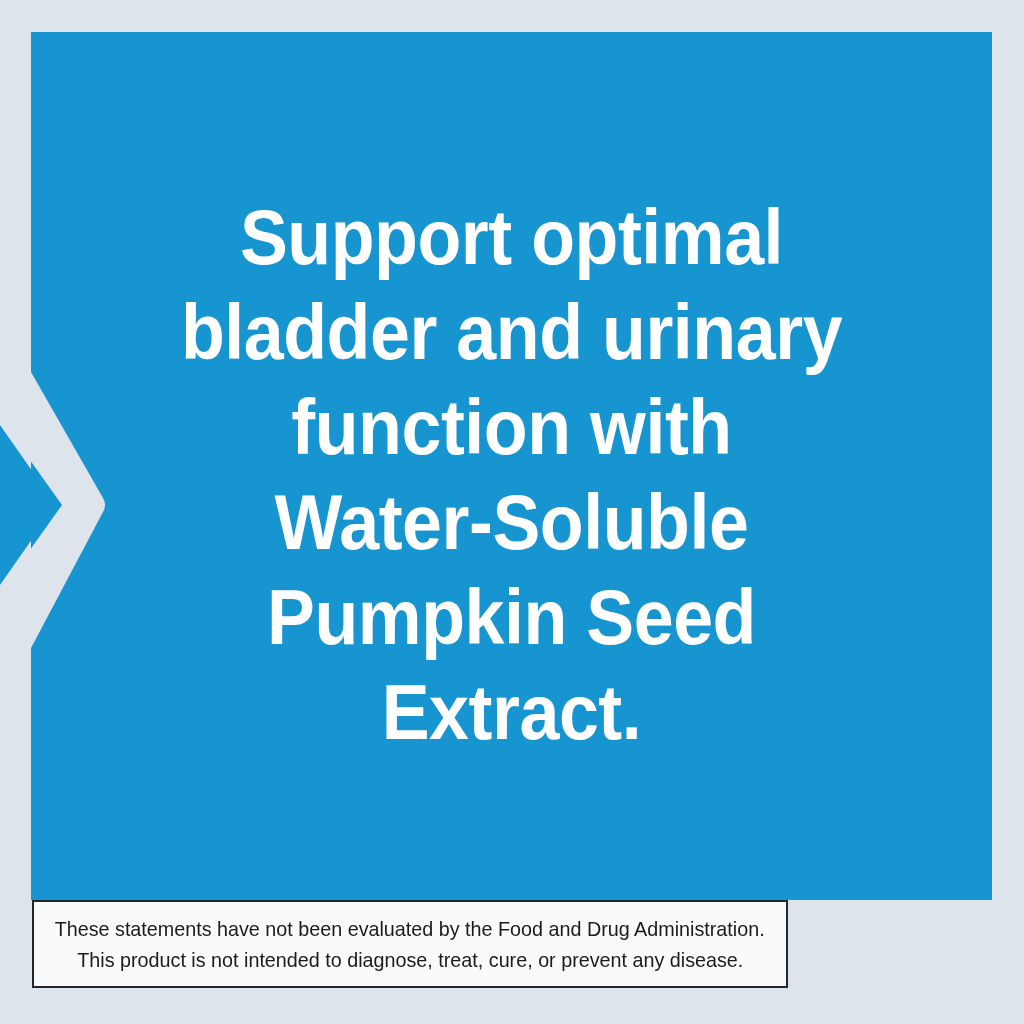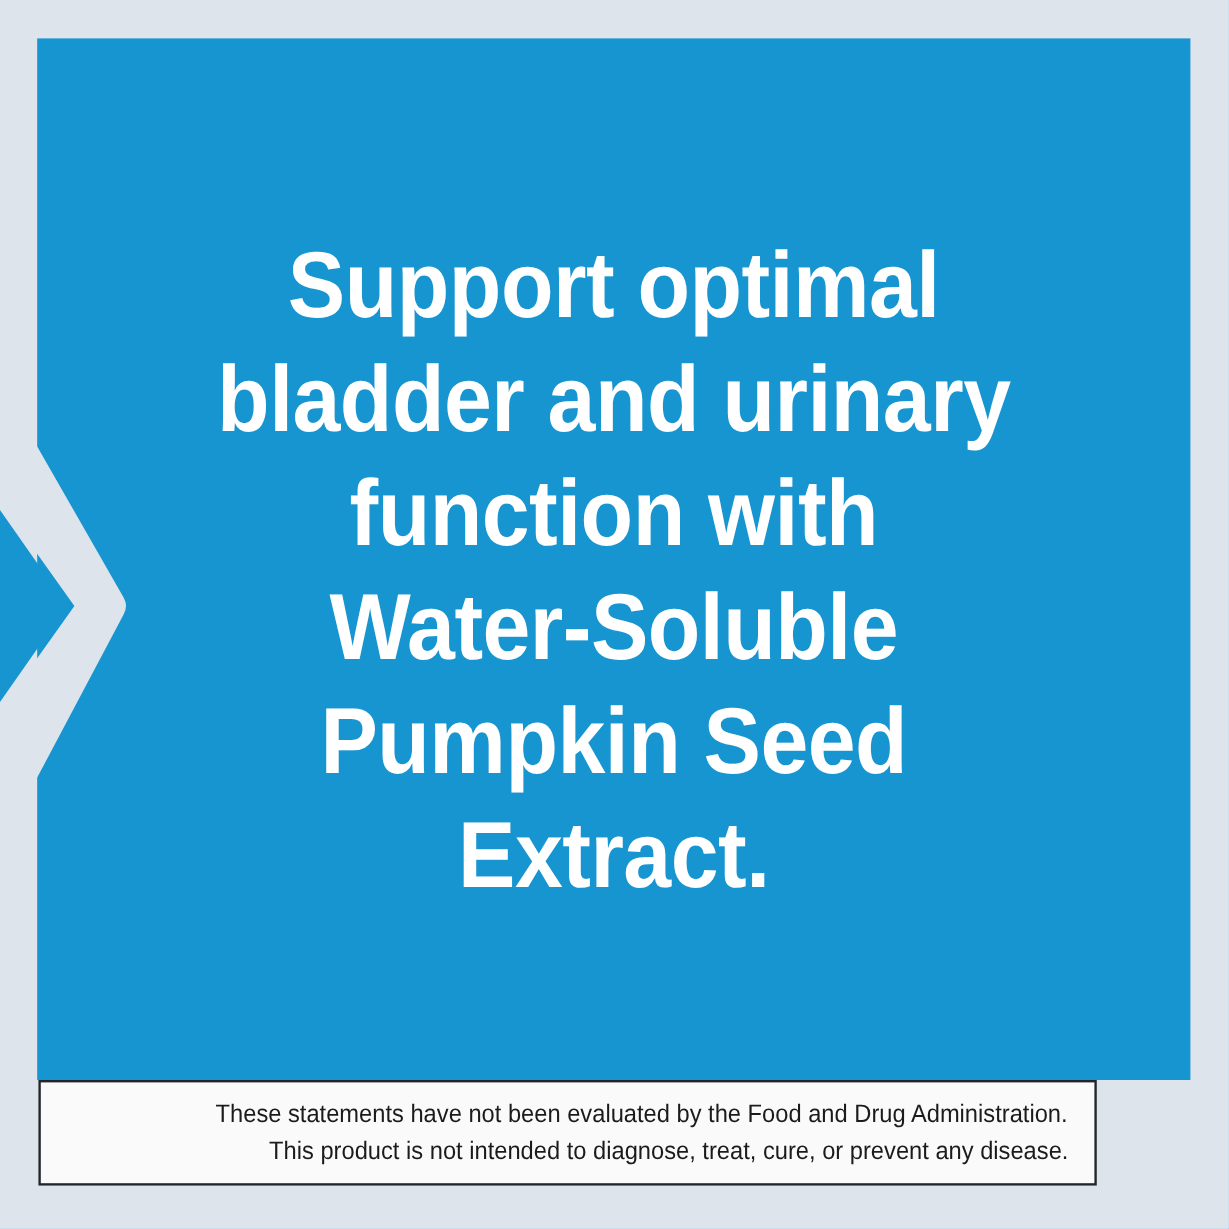--- a/index.html
+++ b/index.html
@@ -61,28 +61,28 @@
   #headline .hl-line {
     display: block;
     white-space: nowrap;
   }
 
   
   #disclaimer-box {
     position: absolute;
     left: 32px;
     top: 900px;
-    width: 882px;
+    width: 756px;
     height: 88px;
     background: #fafafa;
     border: 2px solid #22262b;
     box-sizing: border-box;
     display: flex;
     flex-direction: column;
-    align-items: flex-end;
+    align-items: center;
     justify-content: center;
   }
   #disclaimer-box .dl-line {
     display: block;
     color: #1b1b1b;
     font-family: "Liberation Sans Narrow", "Liberation Sans", sans-serif;
     font-size: 21px;
     line-height: 31px;
     white-space: nowrap;
     transform: scaleX(0.94);

